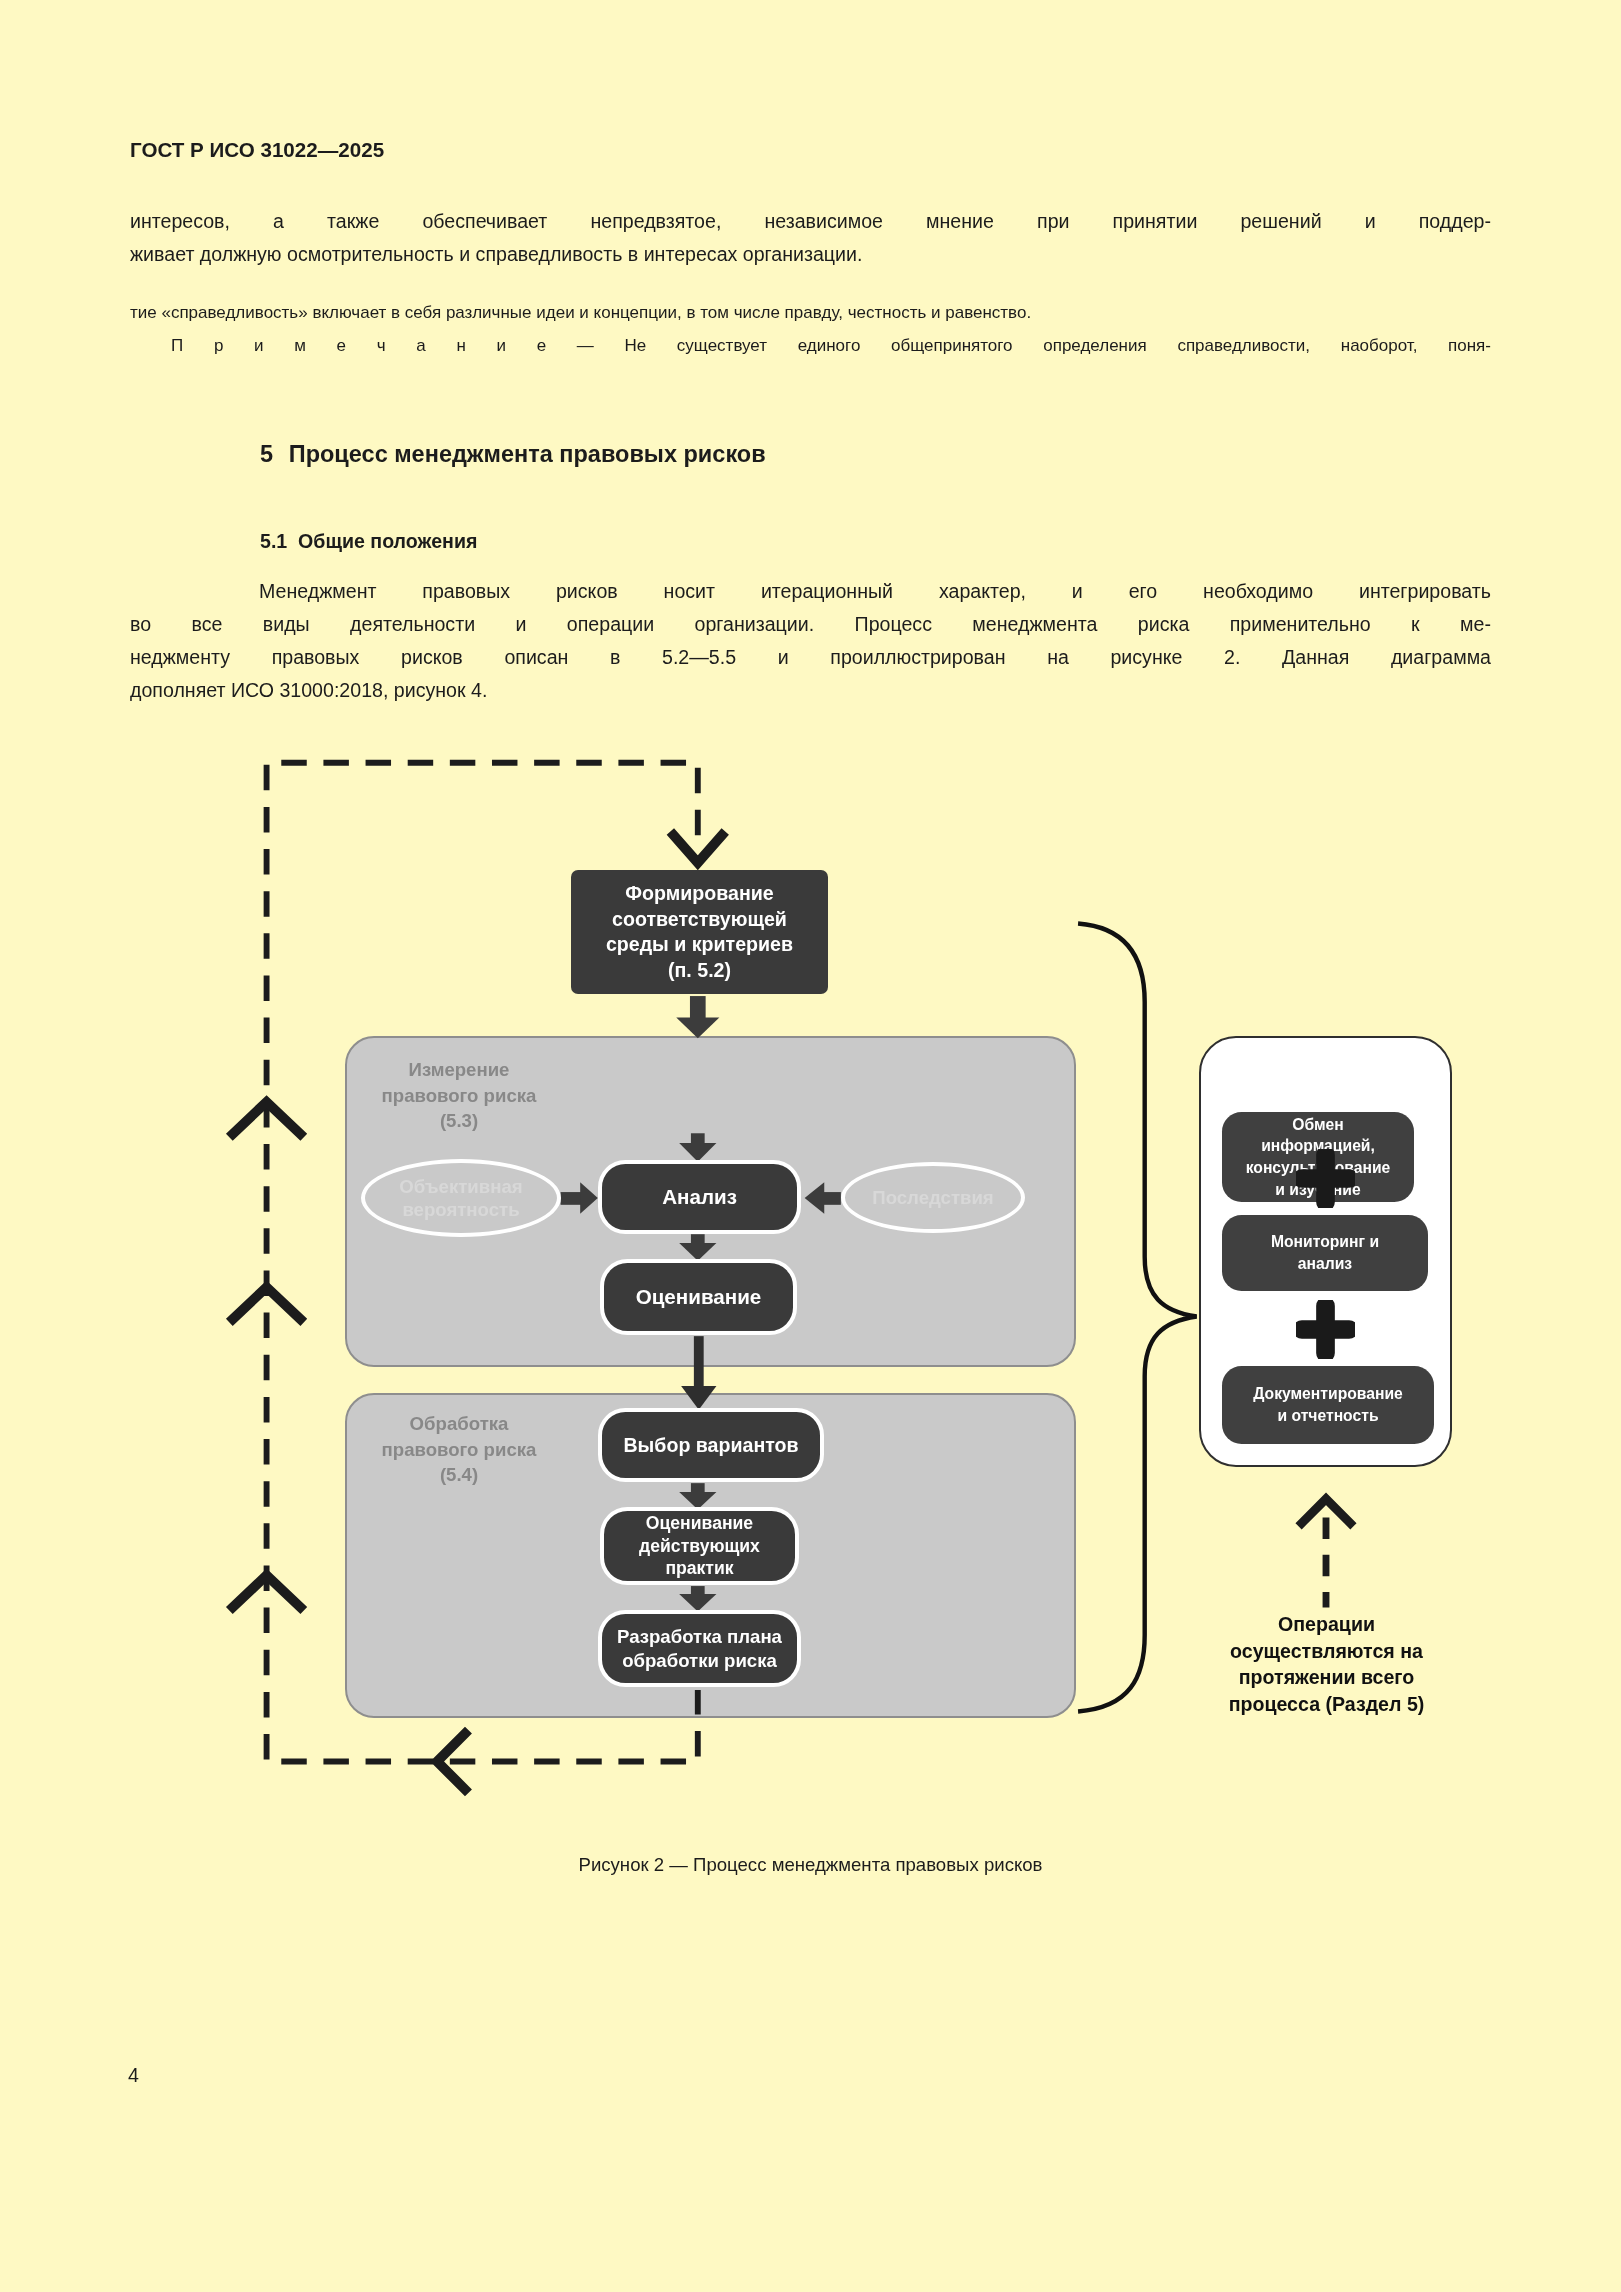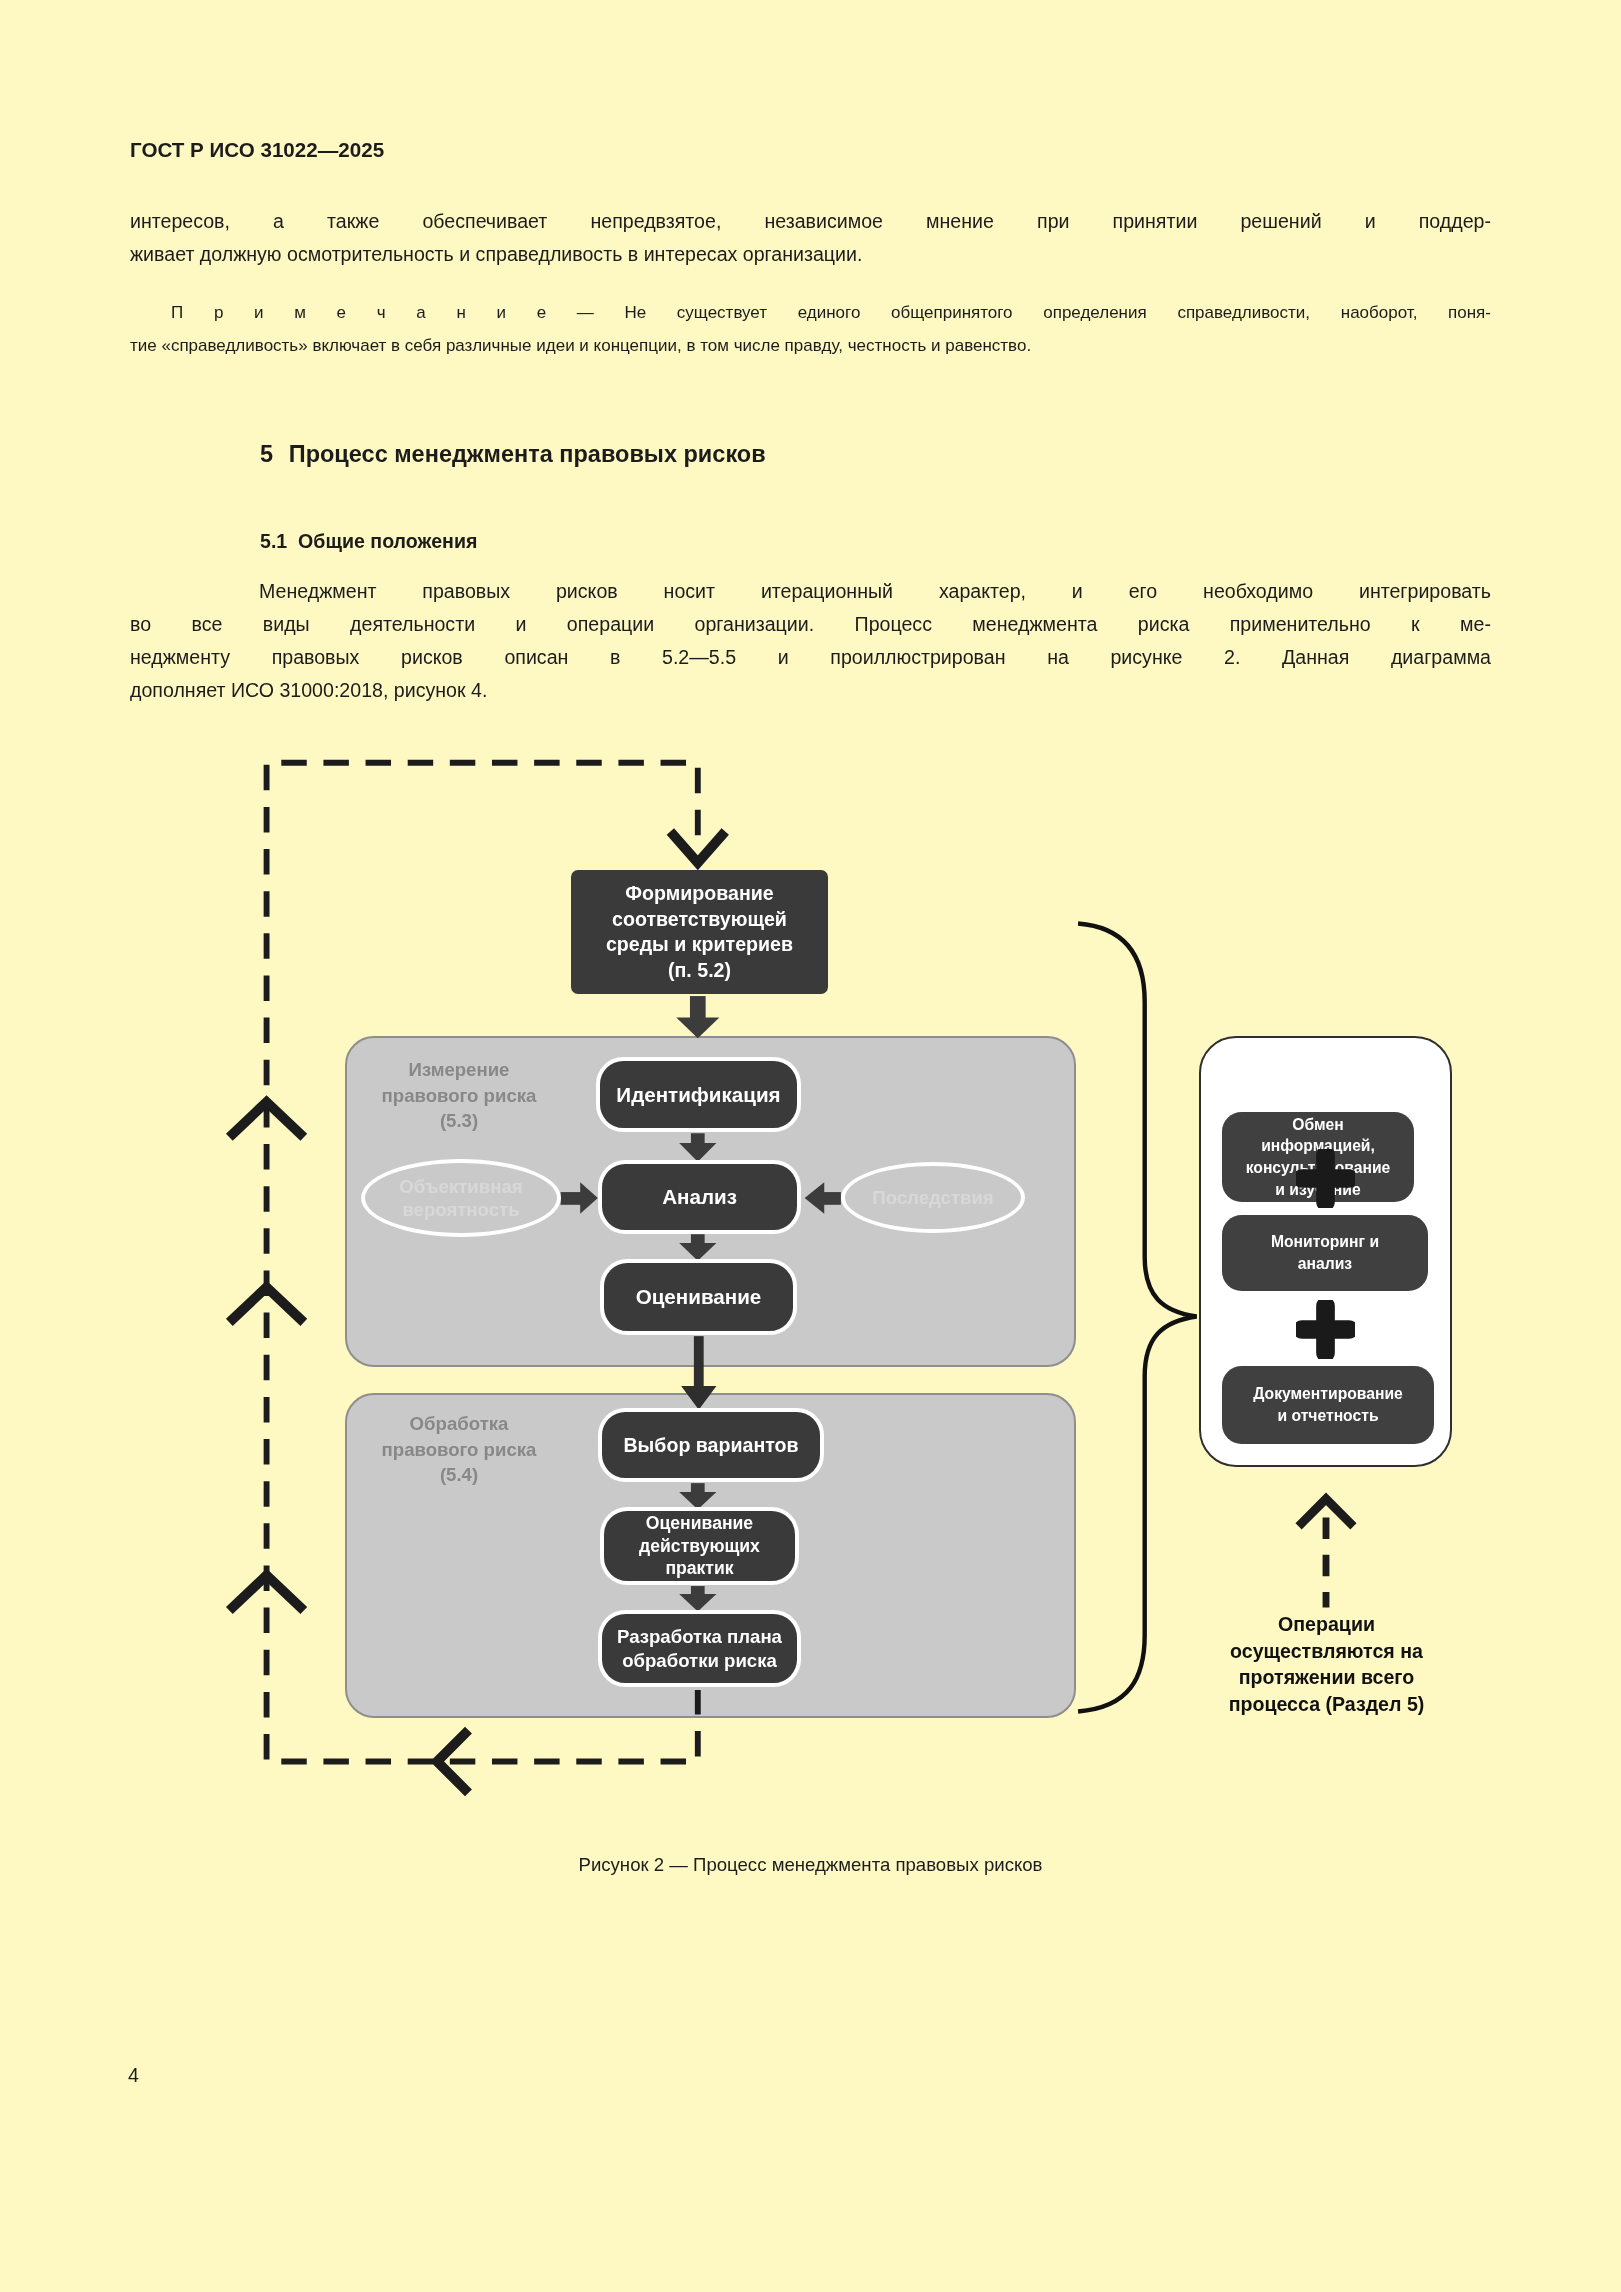--- a/index.html
+++ b/index.html
@@ -88,22 +88,22 @@
 <div class="page">
 
   <div class="abs hdr">ГОСТ Р ИСО 31022—2025</div>
 
   <div class="abs p1">
     <div class="ln j">интересов, а также обеспечивает непредвзятое, независимое мнение при принятии решений и поддер-</div>
     <div class="ln">живает должную осмотрительность и справедливость в интересах организации.</div>
   </div>
 
   <div class="abs note">
+    <div class="ln">тие «справедливость» включает в себя различные идеи и концепции, в том числе правду, честность и равенство.</div>
     <div class="ln j ind-note">П р и м е ч а н и е&nbsp;— Не существует единого общепринятого определения справедливости, наоборот, поня-</div>
-    <div class="ln">тие «справедливость» включает в себя различные идеи и концепции, в том числе правду, честность и равенство.</div>
   </div>
 
   <div class="abs h1">
     <span>5</span><span class="hsp">Процесс менеджмента правовых рисков</span>
   </div>
 
   <div class="abs h2">
     <span>5.1</span><span class="hsp">Общие положения</span>
   </div>
 
@@ -169,21 +169,20 @@
   </svg>
 
   <div class="abs dbox forming pre">Формирование
 соответствующей
 среды и критериев
 (п. 5.2)</div>
 
   <div class="abs glabel l1 pre">Измерение
 правового риска
 (5.3)</div>
-  <div class="abs dbox step ident pre">Идентификация</div>
   <div class="abs dbox step analiz pre">Анализ</div>
   <div class="abs dbox step ocen1 pre">Оценивание</div>
   <div class="abs ellipse el1 pre">Объективная
 вероятность</div>
   <div class="abs ellipse el2 pre">Последствия</div>
 
   <div class="abs glabel l2 pre">Обработка
 правового риска
 (5.4)</div>
   <div class="abs dbox step vybor pre">Выбор вариантов</div>

